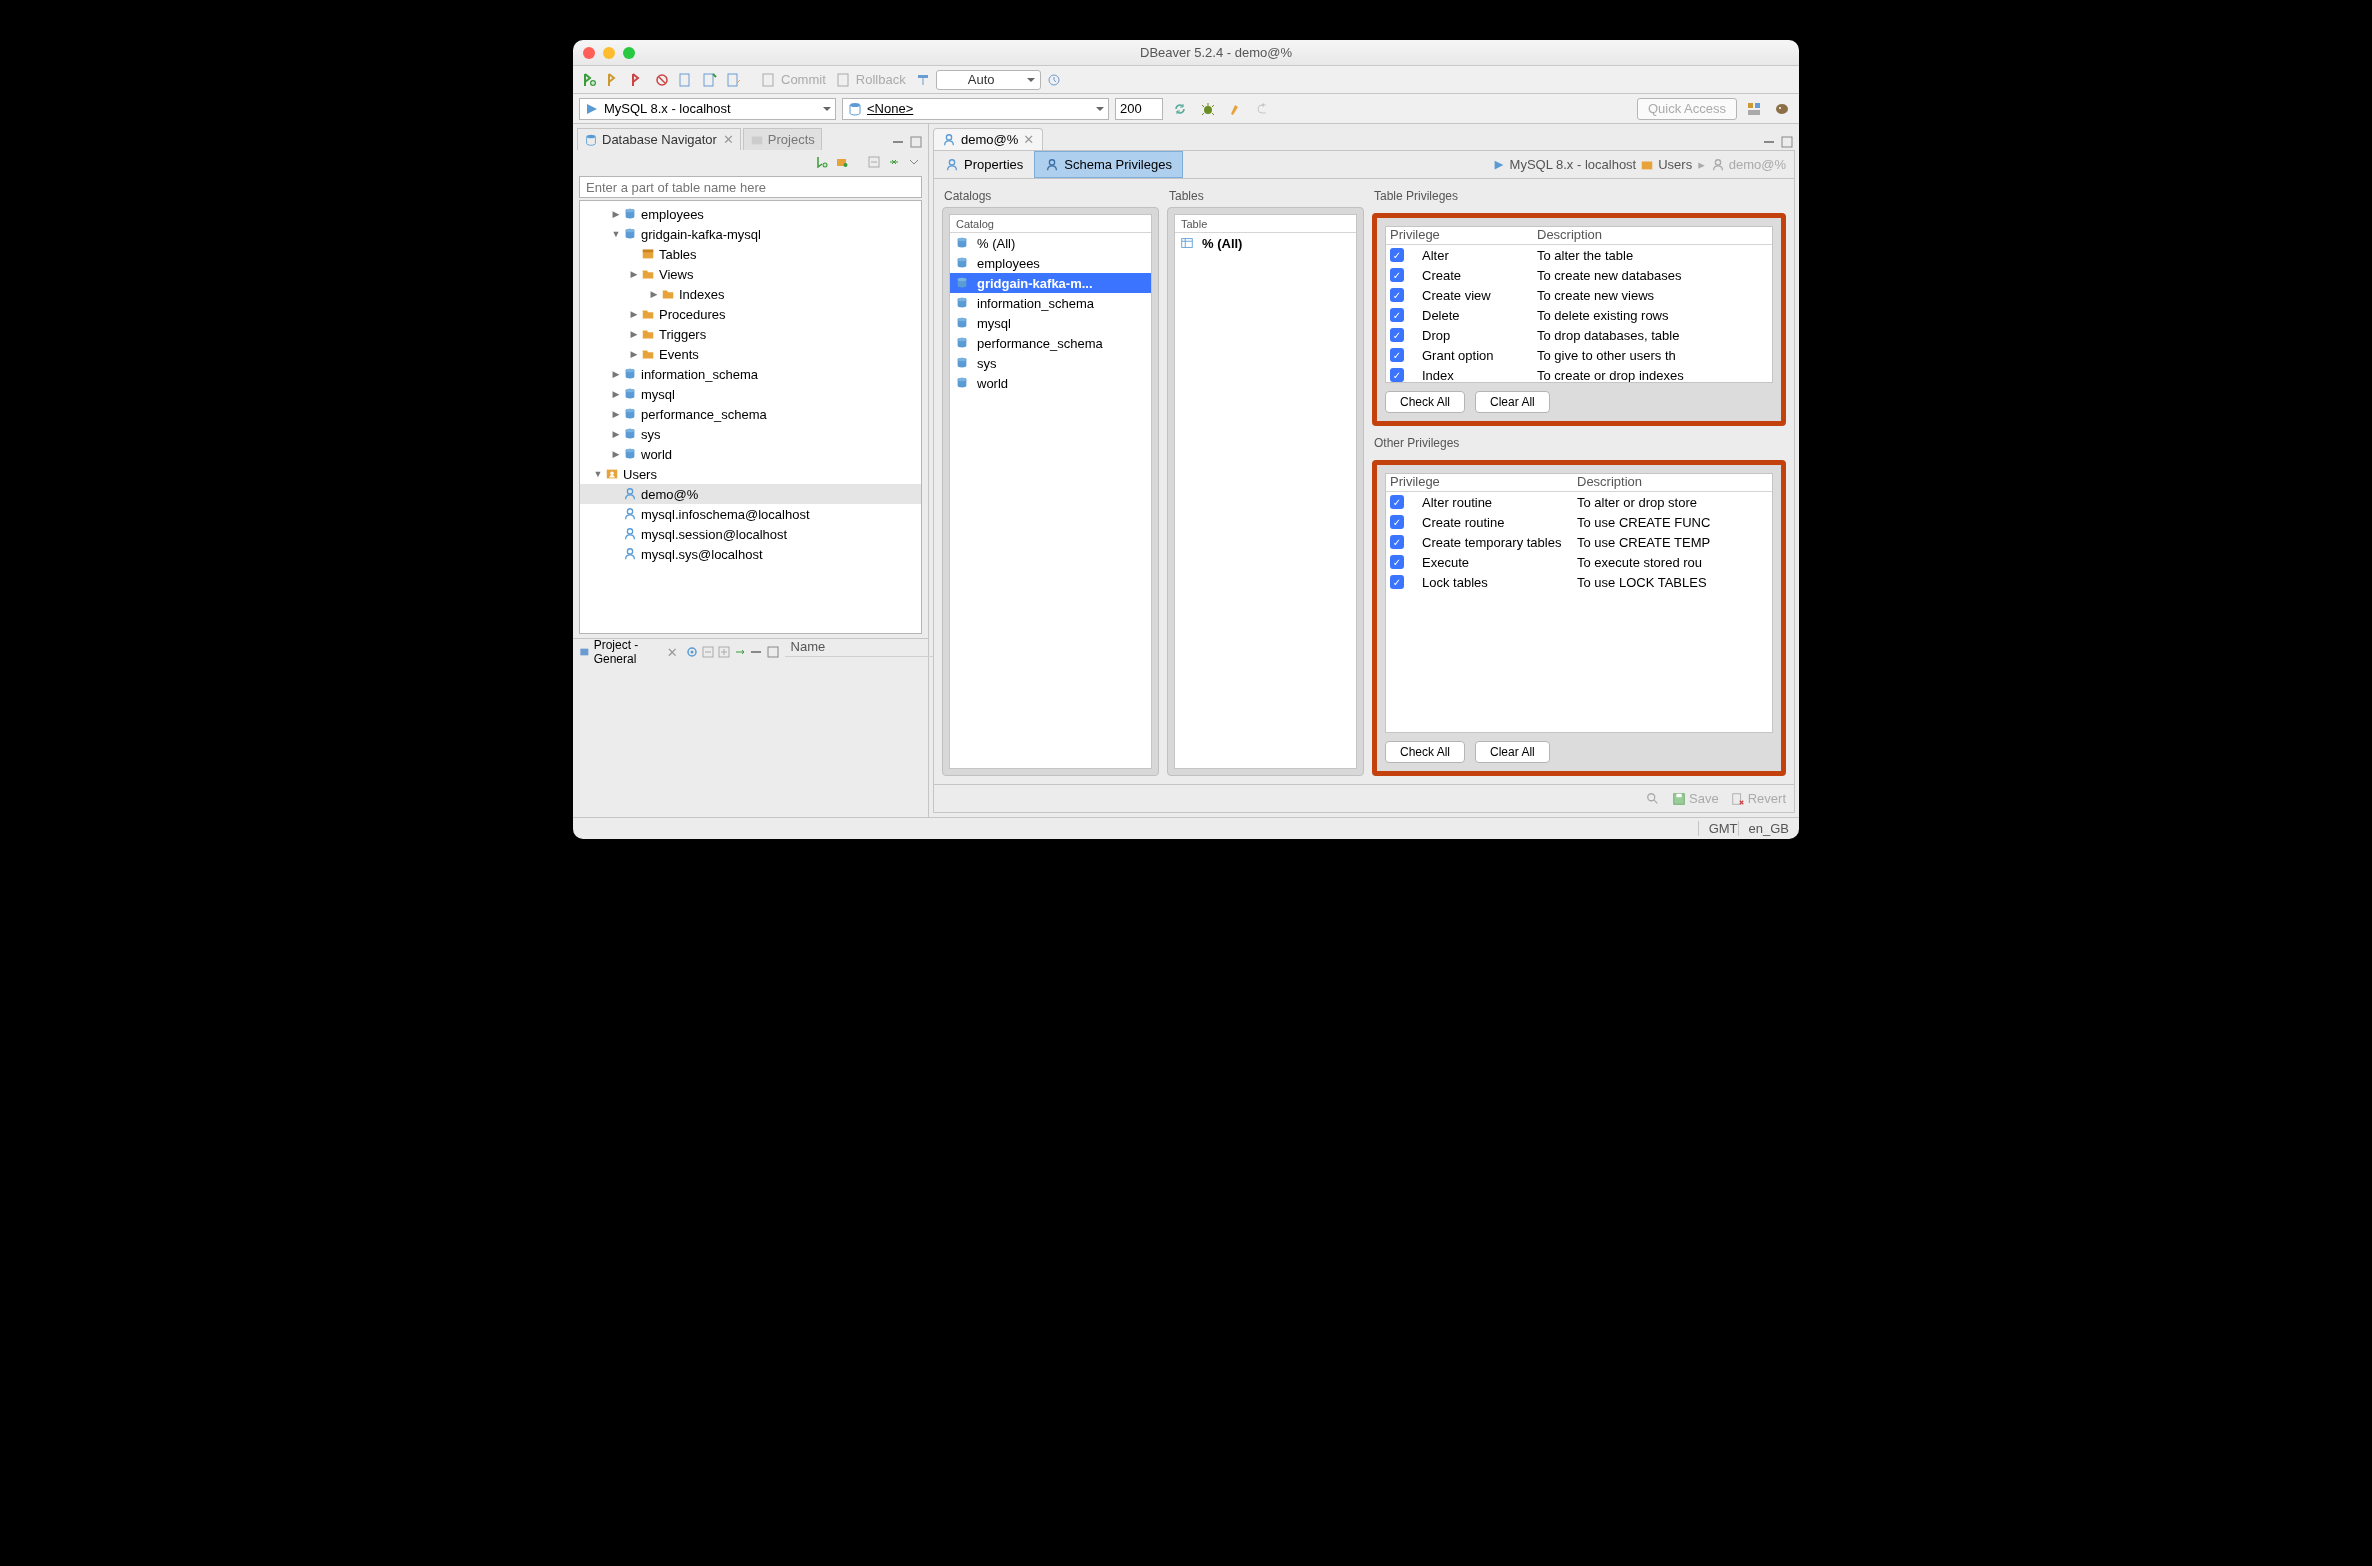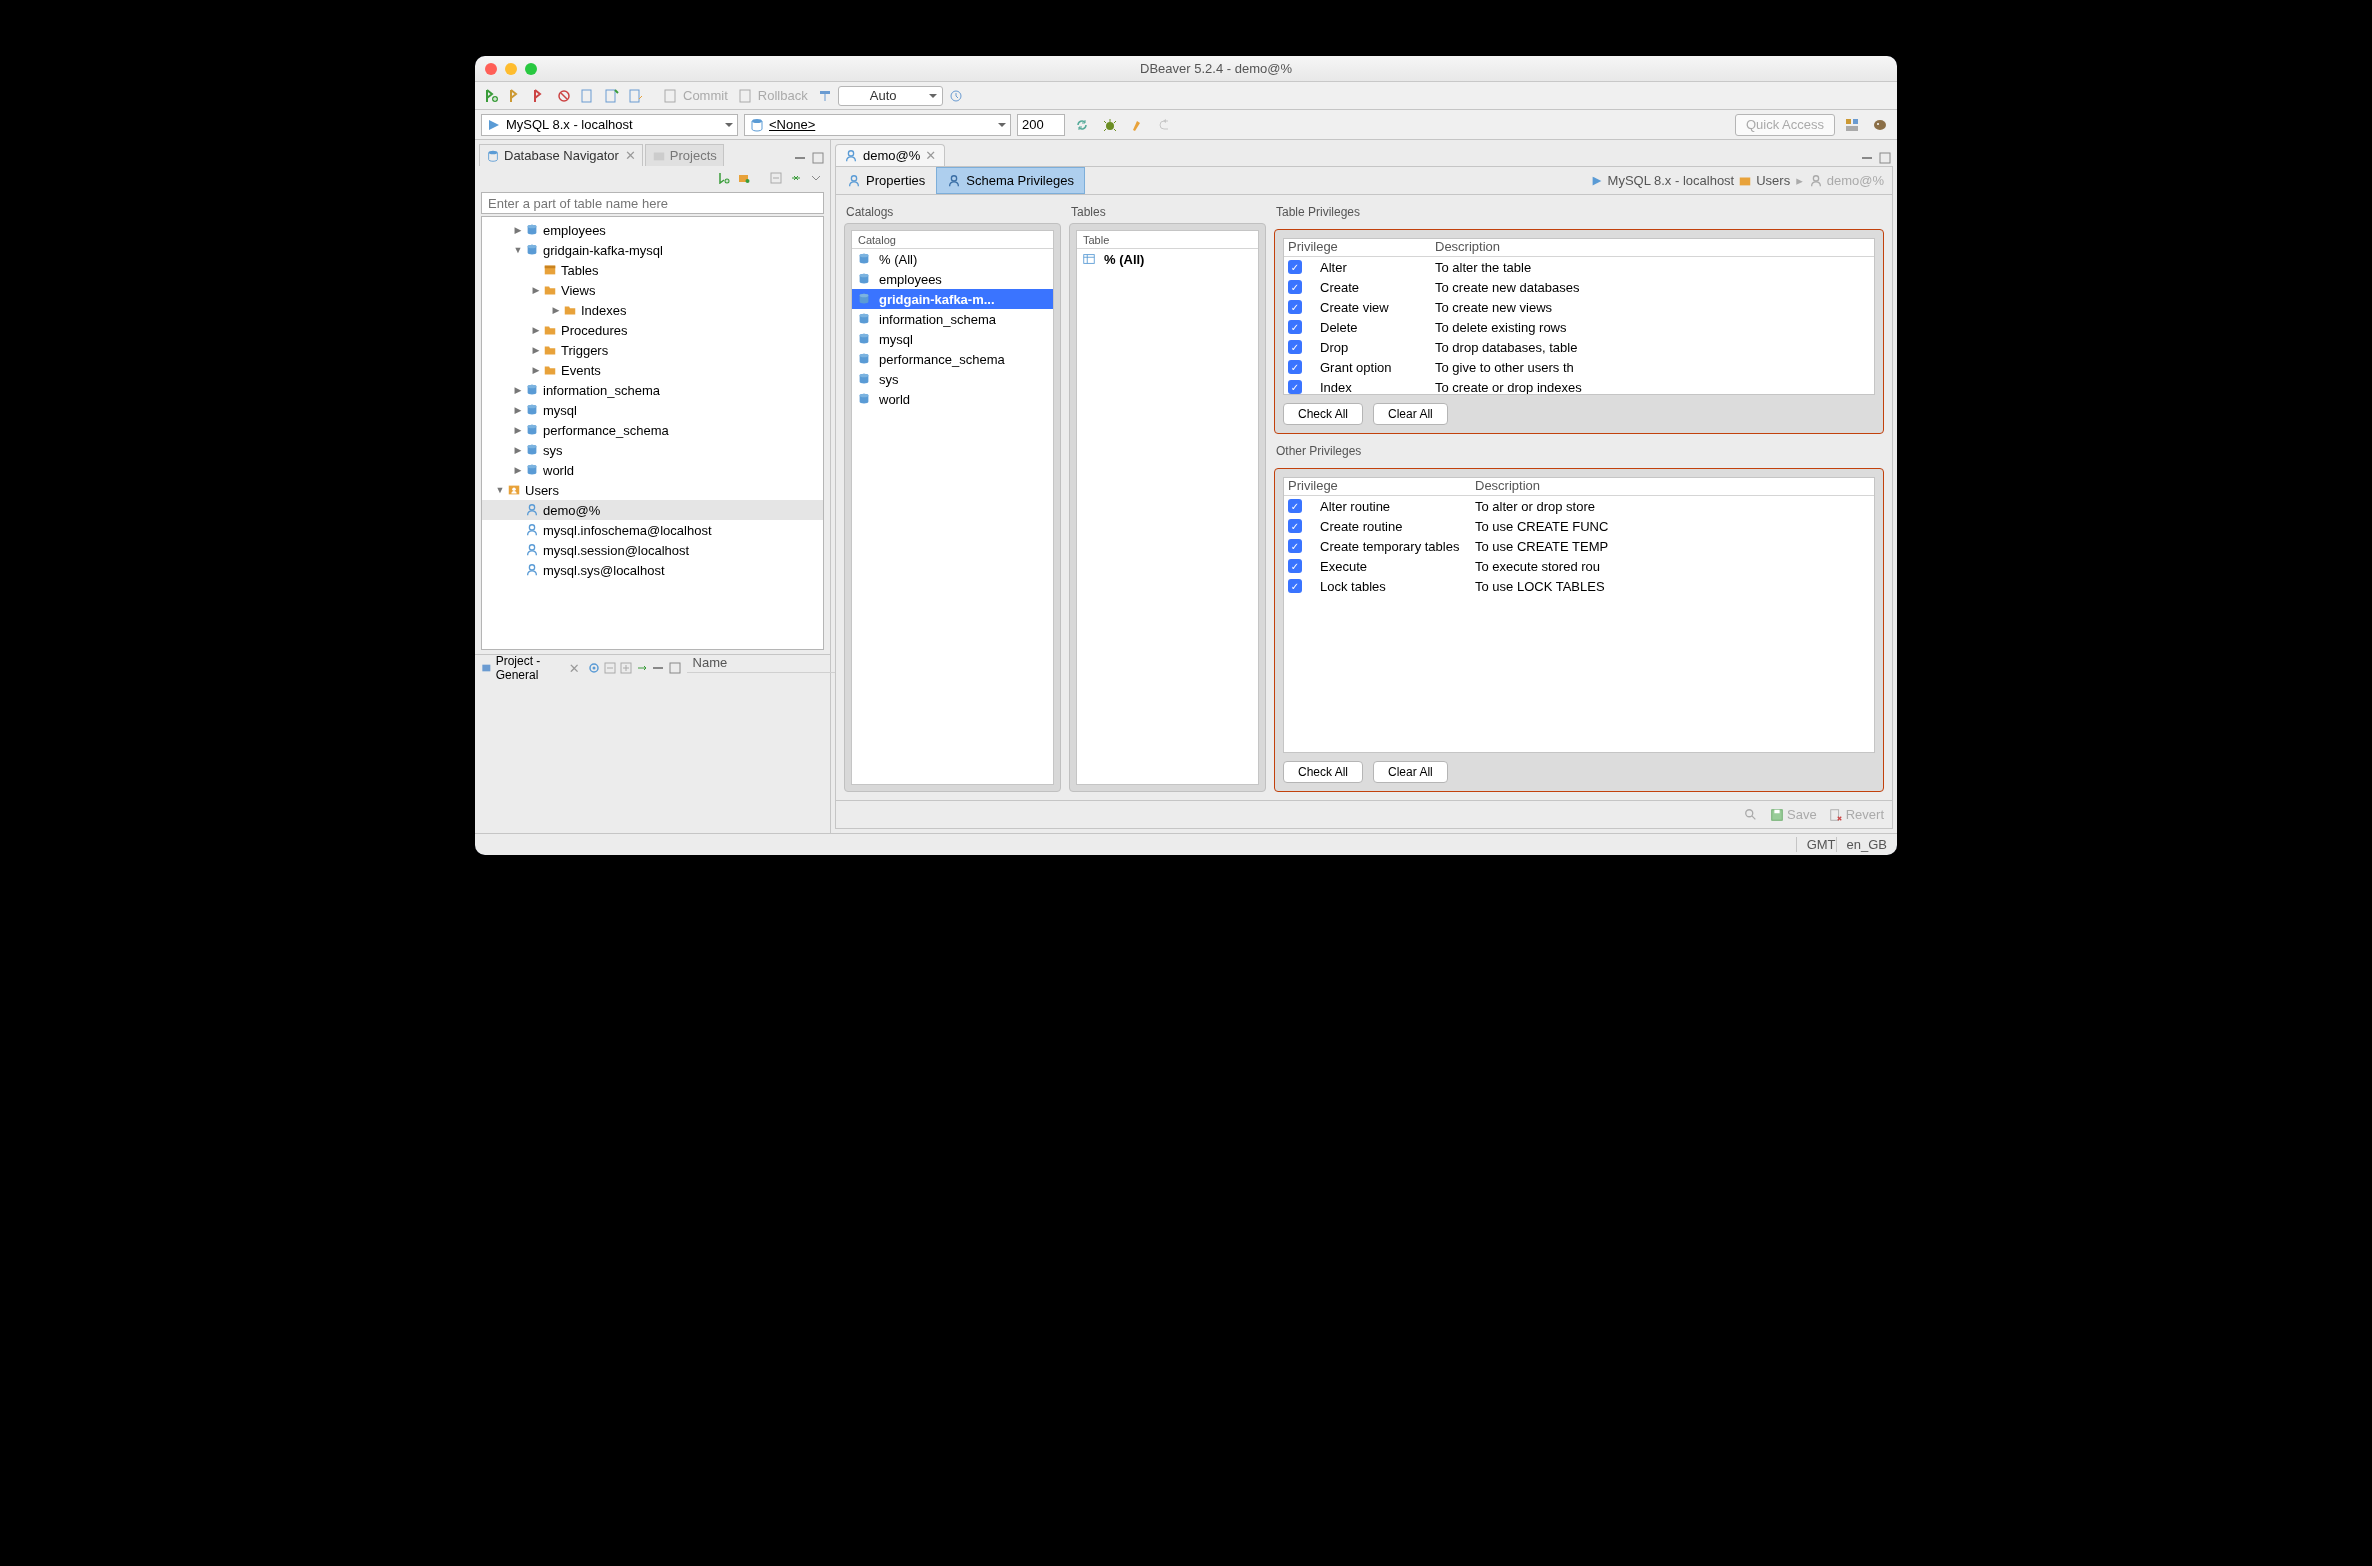--- a/index.html
+++ b/index.html
@@ -1,17 +1,17 @@
 <!DOCTYPE html>
 <html><head>
 <meta charset="utf-8">
 <style>
   * { box-sizing:border-box; font-family:-apple-system,Helvetica,Arial,sans-serif; font-size:13px; }
   body { margin:0; background:#000; display:flex; align-items:flex-start; justify-content:center; }
-  .app { width:1422px; margin-top:56px; background:#0f172a; border-radius:10px; box-shadow:0 30px 60px rgba(0,0,0,.6); overflow:hidden; }
+  .app { width:1226px; margin-top:40px; background:#0f172a; border-radius:10px; box-shadow:0 30px 60px rgba(0,0,0,.6); overflow:hidden; }
   .titlebar { height:26px; background:linear-gradient(#f6f6f6,#e8e8e8); display:flex; align-items:center; padding:0 10px; border-bottom:1px solid #c8c8c8; }
   .tb-dot { width:12px; height:12px; border-radius:50%; margin-right:8px; }
   .dot-r { background:#ff5f57; } .dot-y { background:#febc2e; } .dot-g { background:#28c840; }
   .tb-title { flex:1; text-align:center; color:#555; font-size:13px; }
   .toolbar { height:28px; background:#f0f0f0; border-bottom:1px solid #c5c5c5; display:flex; align-items:center; padding:0 6px; gap:2px; }
   .tbtn { width:22px; height:22px; display:flex; align-items:center; justify-content:center; color:#7a7a7a; cursor:pointer; }
   .tbtn svg { width:16px; height:16px; }
   .tbtn.lbl { width:auto; gap:4px; font-size:12px; color:#aaa; padding:0 4px; }
   .combo { height:20px; border:1px solid #b5b5b5; background:#fff; padding:0 20px 0 6px; position:relative; border-radius:3px; font-size:12px; color:#333; display:flex; align-items:center; }
   .combo.auto { width:105px; justify-content:center; }
@@ -59,21 +59,21 @@
   .content { flex:1; display:flex; gap:8px; padding:8px; }
   .col { display:flex; flex-direction:column; }
   .col.cat { width:217px; } .col.tbl { width:197px; }
   .colhead { font-size:12px; color:#555; padding:2px 2px 4px 2px; }
   .listbox { flex:1; background:#d8d8d8; border:1px solid #c0c0c0; border-radius:4px; padding:6px; }
   .listinner { background:#fff; border:1px solid #c5c5c5; height:100%; }
   .lh { height:18px; border-bottom:1px solid #d5d5d5; padding-left:6px; font-size:11px; color:#555; display:flex; align-items:center; }
   .litem { height:20px; display:flex; align-items:center; padding-left:4px; gap:4px; cursor:pointer; }
   .litem.sel { background:#3a74ff; color:#fff; }
   .privs { flex:1; display:flex; flex-direction:column; gap:8px; }
-  .grp { background:#dcdcdc; border:1px solid #c2410c; border-radius:4px; padding:8px; display:flex; flex-direction:column; }
+  .grp { background:#dcdcdc; border:5px solid #c2410c; border-radius:4px; padding:8px; display:flex; flex-direction:column; }
   .gridwrap { background:#fff; border:1px solid #c5c5c5; overflow:auto; }
   .gridwrap.small { max-height:157px; }
   .gridhead { display:flex; height:18px; border-bottom:1px solid #d5d5d5; font-size:11px; color:#555; }
   .gridhead .g1 { width:147px; padding-left:4px; } .gridhead .g2 { flex:1; padding-left:4px; }
   .grow { display:flex; height:20px; align-items:center; font-size:13px; }
   .grow .g1 { width:147px; display:flex; align-items:center; gap:18px; padding-left:4px; }
   .grow .g2 { flex:1; padding-left:4px; white-space:nowrap; overflow:hidden; }
   .chk { width:14px; height:14px; background:#3a74ff; border-radius:3px; display:flex; align-items:center; justify-content:center; color:#fff; font-size:10px; }
   .chk::before { content:"✓"; }
   .btns { display:flex; gap:10px; margin-top:8px; }

